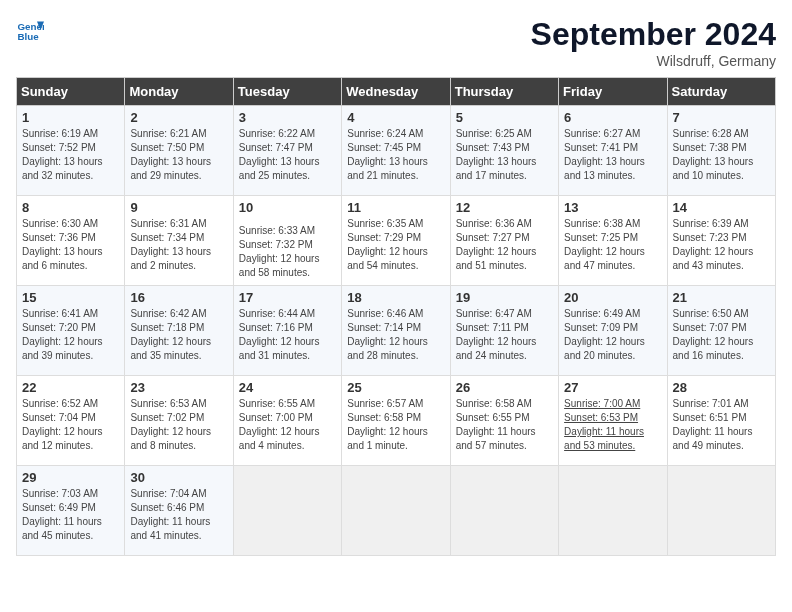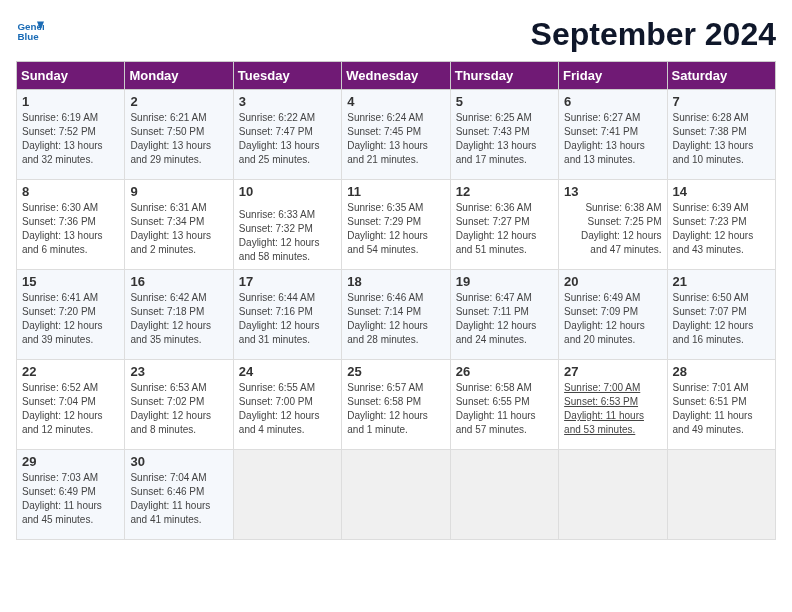--- a/index.html
+++ b/index.html
@@ -36,21 +36,21 @@
     .location {
       font-size: 14px;
       color: #555;
     }
     table {
       width: 100%;
       border-collapse: collapse;
       table-layout: fixed;
     }
     thead tr {
-      background: #701a75;
+      background: #404040;
       color: #fff;
     }
     thead th {
       padding: 6px 4px;
       font-size: 13px;
       font-weight: bold;
       text-align: left;
       border: 1px solid #ccc;
     }
     tbody tr {
@@ -90,20 +90,21 @@
 <div class="header">
   <div class="logo">
     <svg class="logo-icon" viewBox="0 0 40 40">
       <text x="2" y="20" font-size="14" font-weight="bold" fill="#1a6bb5">General</text>
       <text x="2" y="34" font-size="14" font-weight="bold" fill="#1a6bb5">Blue</text>
       <polygon points="30,8 40,8 35,20" fill="#1a6bb5"></polygon>
     </svg>
   </div>
   <div class="title-block">
     <div class="month-title">September 2024</div>
+    <div class="location">Wilsdruff, Germany</div>
   </div>
 </div>
 
 <table>
   <thead>
     <tr id="header-row">
         <th>Sunday</th>
         <th>Monday</th>
         <th>Tuesday</th>
         <th>Wednesday</th>
@@ -195,21 +196,21 @@
         </td>
         <td>
           <span class="day-num">12</span>
           <div class="day-info" style="white-space: pre-line;">Sunrise: 6:36 AM
 Sunset: 7:27 PM
 Daylight: 12 hours
 and 51 minutes.</div>
         </td>
         <td>
           <span class="day-num">13</span>
-          <div class="day-info" style="white-space: pre-line; text-align: right;">Sunrise: 6:38 AM
+          <div class="day-info" style="white-space: pre-line;">Sunrise: 6:38 AM
 Sunset: 7:25 PM
 Daylight: 12 hours
 and 47 minutes.</div>
         </td>
         <td>
           <span class="day-num">14</span>
           <div class="day-info" style="white-space: pre-line;">Sunrise: 6:39 AM
 Sunset: 7:23 PM
 Daylight: 12 hours
 and 43 minutes.</div>

